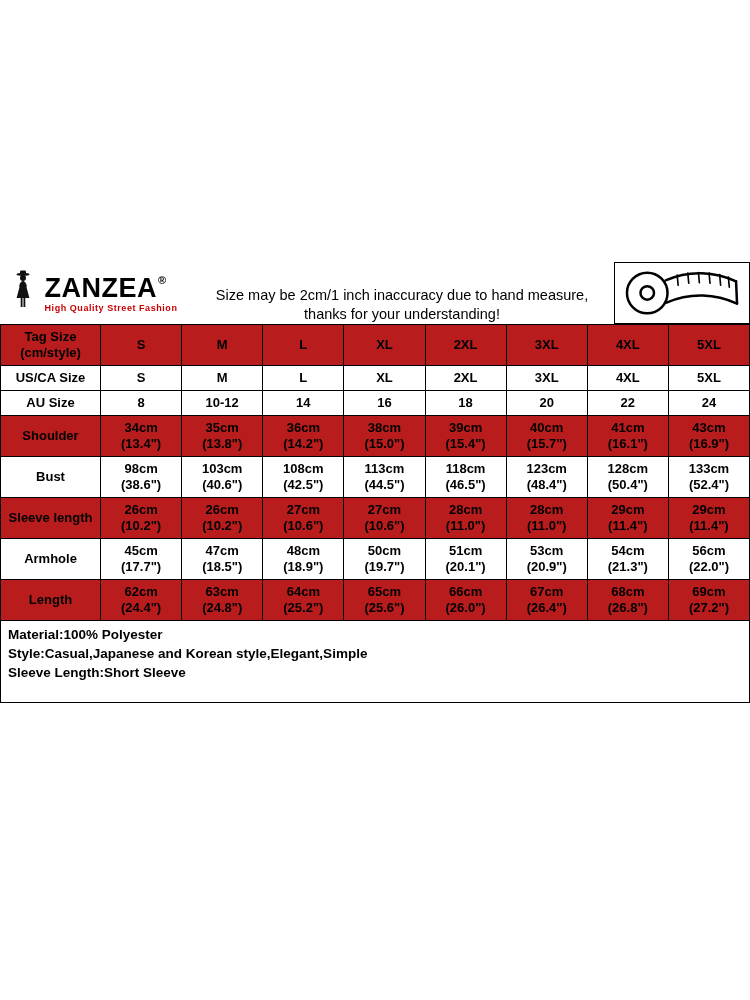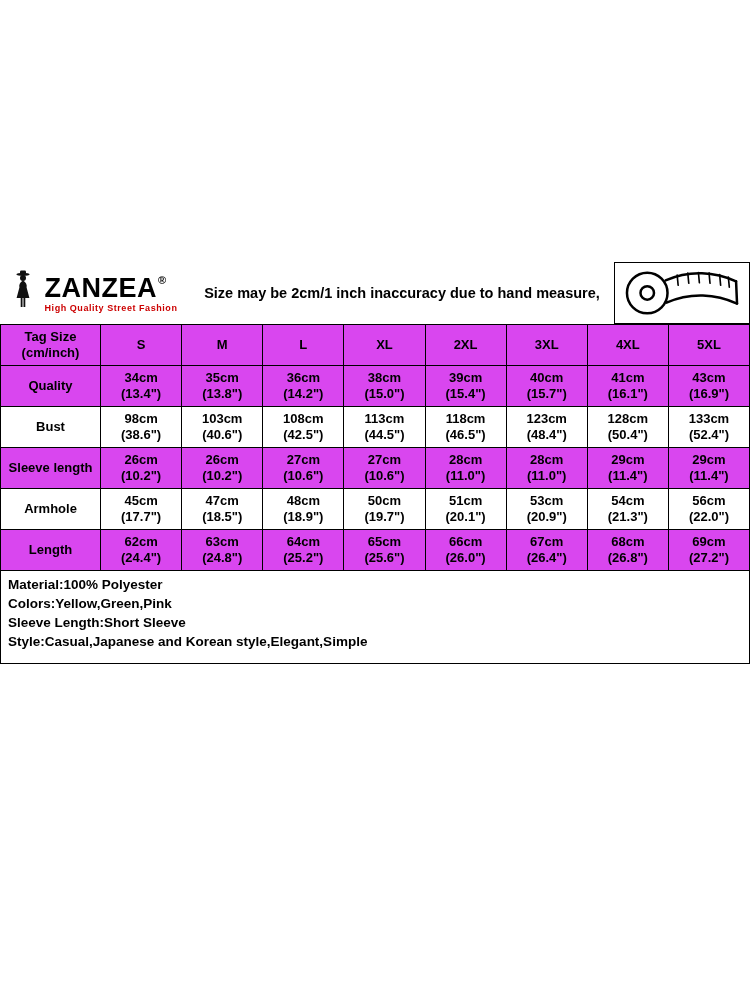--- a/index.html
+++ b/index.html
@@ -60,24 +60,24 @@
     font-weight: bold;
     letter-spacing: 0.55px;
     margin-top: 1px;
     white-space: nowrap;
     text-align: right;
   }
   .notice {
     flex: 1 1 auto;
     display: flex;
     flex-direction: column;
-    justify-content: center;
+    justify-content: flex-end;
     text-align: center;
     font-size: 14.5px;
-    font-weight: bold;
+    font-weight: normal;
     line-height: 19px;
   }
   .tape-box {
     width: 136px;
     box-sizing: border-box;
     border: 1px solid #000;
     display: flex;
     align-items: center;
     justify-content: center;
     background: #fff;
@@ -95,29 +95,29 @@
     text-align: center;
     vertical-align: middle;
     font-weight: bold;
     font-size: 13px;
     line-height: 16px;
     padding: 4px 1px;
     color: #000;
   }
   .size-table .label-cell { font-size: 13px; }
   .col-label { width: 100px; }
-  tr.shade { background: #d946ef; }
+  tr.shade { background: #b91c1c; }
 
   
   .details-box {
     box-sizing: border-box;
     width: 750px;
     border: 1px solid #000;
     margin-top: -1px;
-    padding: 4px 7px 12px 7px;
+    padding: 4px 7px 20px 7px;
     background: #fff;
   }
   .details-box div {
     font-size: 13.5px;
     font-weight: bold;
     line-height: 19px;
     text-align: left;
   }
 </style>
 </head>
@@ -145,20 +145,21 @@
           <span class="brand-line">
             <span class="brand-name">ZANZEA</span>
             <span class="reg-mark">®</span>
           </span>
           <span class="brand-tagline">High Quality Street Fashion</span>
         </span>
       </div>
 
       <div class="notice">
         <div>Size may be 2cm/1 inch inaccuracy due to hand measure,</div>
+        <div>thanks for your understanding!</div>
       </div>
 
       <div class="tape-box">
         <span>
           <svg width="124" height="56" viewBox="0 0 124 58" aria-hidden="true">
             <g stroke="#000" fill="none" stroke-width="2.6" stroke-linecap="round">
               <circle cx="26" cy="31" r="21"></circle>
               <circle cx="26" cy="31" r="7"></circle>
               <path d="M45 18 C 70 7, 96 9, 118 19"></path>
               <path d="M46 41 C 71 30, 97 32, 119 42"></path>
@@ -179,21 +180,21 @@
 
     <table class="size-table">
       <colgroup>
         <col class="col-label">
         <col span="8" class="col-size">
       </colgroup>
       <tbody>
           <tr class="shade">
             <td class="label-cell">
               <div>Tag Size</div>
-              <div>(cm/inch)</div>
+              <div>(cm/style)</div>
             </td>
             <td>
               <div>S</div>
             </td>
             <td>
               <div>M</div>
             </td>
             <td>
               <div>L</div>
             </td>
@@ -206,23 +207,81 @@
             <td>
               <div>3XL</div>
             </td>
             <td>
               <div>4XL</div>
             </td>
             <td>
               <div>5XL</div>
             </td>
           </tr>
+          <tr>
+            <td class="label-cell">
+              <div>US/CA Size</div>
+            </td>
+            <td>
+              <div>S</div>
+            </td>
+            <td>
+              <div>M</div>
+            </td>
+            <td>
+              <div>L</div>
+            </td>
+            <td>
+              <div>XL</div>
+            </td>
+            <td>
+              <div>2XL</div>
+            </td>
+            <td>
+              <div>3XL</div>
+            </td>
+            <td>
+              <div>4XL</div>
+            </td>
+            <td>
+              <div>5XL</div>
+            </td>
+          </tr>
+          <tr>
+            <td class="label-cell">
+              <div>AU Size</div>
+            </td>
+            <td>
+              <div>8</div>
+            </td>
+            <td>
+              <div>10-12</div>
+            </td>
+            <td>
+              <div>14</div>
+            </td>
+            <td>
+              <div>16</div>
+            </td>
+            <td>
+              <div>18</div>
+            </td>
+            <td>
+              <div>20</div>
+            </td>
+            <td>
+              <div>22</div>
+            </td>
+            <td>
+              <div>24</div>
+            </td>
+          </tr>
           <tr class="shade">
             <td class="label-cell">
-              <div>Quality</div>
+              <div>Shoulder</div>
             </td>
             <td>
               <div>34cm</div>
               <div>(13.4")</div>
             </td>
             <td>
               <div>35cm</div>
               <div>(13.8")</div>
             </td>
             <td>
@@ -396,19 +455,18 @@
             <td>
               <div>69cm</div>
               <div>(27.2")</div>
             </td>
           </tr>
         </tbody>
     </table>
 
     <div class="details-box">
         <div>Material:100% Polyester</div>
-        <div>Colors:Yellow,Green,Pink</div>
+        <div>Style:Casual,Japanese and Korean style,Elegant,Simple</div>
         <div>Sleeve Length:Short Sleeve</div>
-        <div>Style:Casual,Japanese and Korean style,Elegant,Simple</div>
       </div>
 
   </div>
 </div>
 
 </body></html>

